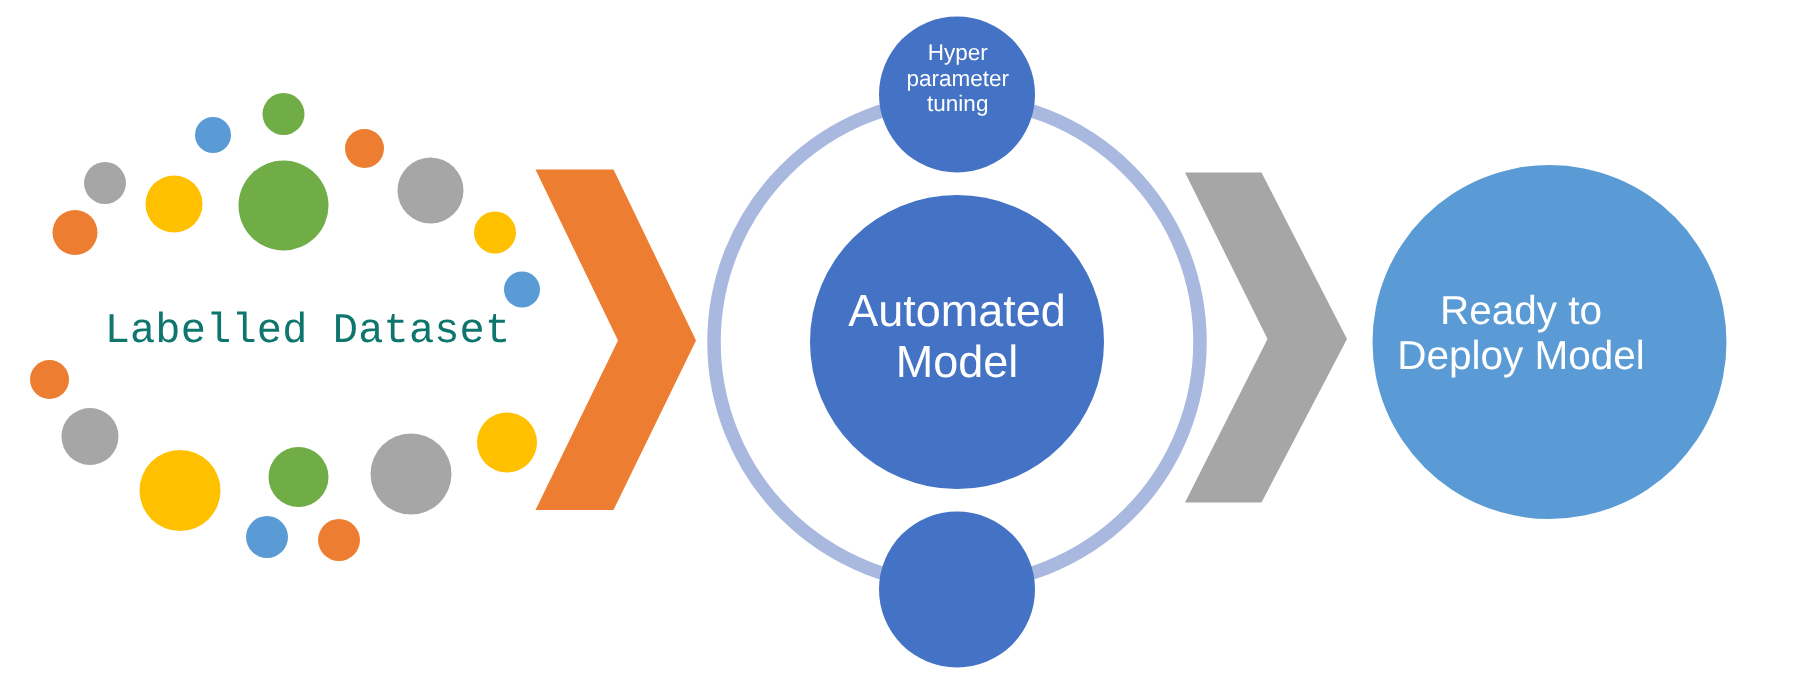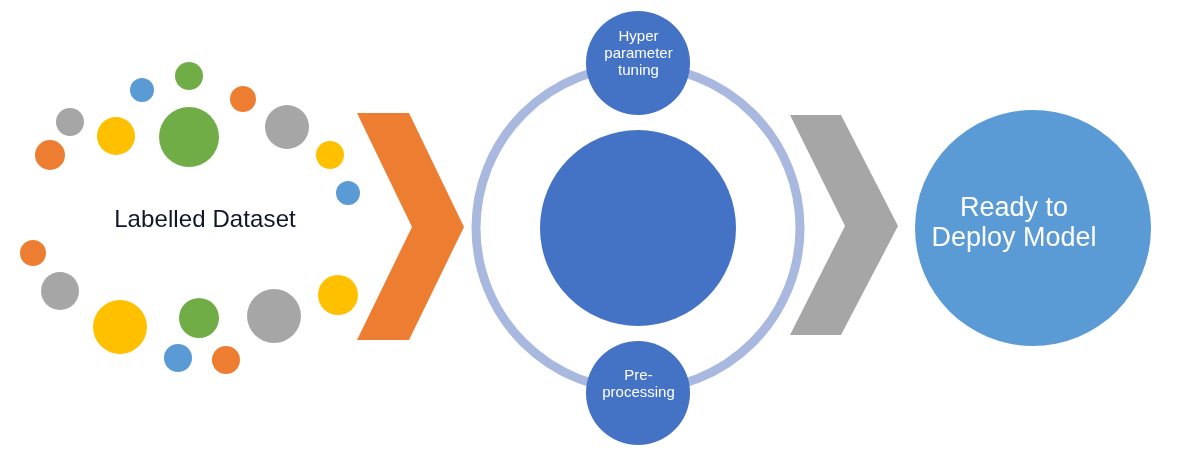--- a/index.html
+++ b/index.html
@@ -32,23 +32,24 @@
     text-align: center;
     line-height: 1.12;
     white-space: pre-line;
     pointer-events: none;
     -webkit-font-smoothing: antialiased;
   }
   #dataset-label {
     left: 60px;
     top: 206px;
     width: 290px;
-    font-size: 24px;
-    color: #0f172a;
+    font-size: 28px;
+    color: #0f766e;
     letter-spacing: 0.1px;
+    font-family: Liberation Mono, monospace;
   }
   #automated-model-label {
     left: 523px;
     top: 191px;
     width: 230px;
     font-size: 30px;
     color: #ffffff;
   }
   #hyper-label {
     left: 586px;
@@ -109,24 +110,24 @@
     <circle cx="638" cy="63" r="52" fill="#4472C4"></circle>
     <circle cx="638" cy="393" r="52" fill="#4472C4"></circle>
 
     <polygon points="790,115 841,115 898,226 841,335 790,335 845,226" fill="#A6A6A6"></polygon>
 
     <circle cx="1033" cy="228" r="118" fill="#5B9BD5"></circle>
   </svg>
 
   <div class="lbl" id="dataset-label">Labelled Dataset</div>
 
+  <div class="lbl" id="automated-model-label">Automated
+Model</div>
 
   <div class="lbl" id="hyper-label">Hyper
 parameter
 tuning</div>
 
-  <div class="lbl" id="pre-label">Pre-
-processing</div>
 
   <div class="lbl" id="deploy-label">Ready to
 Deploy Model</div>
 
 </div>
 
 </body></html>

